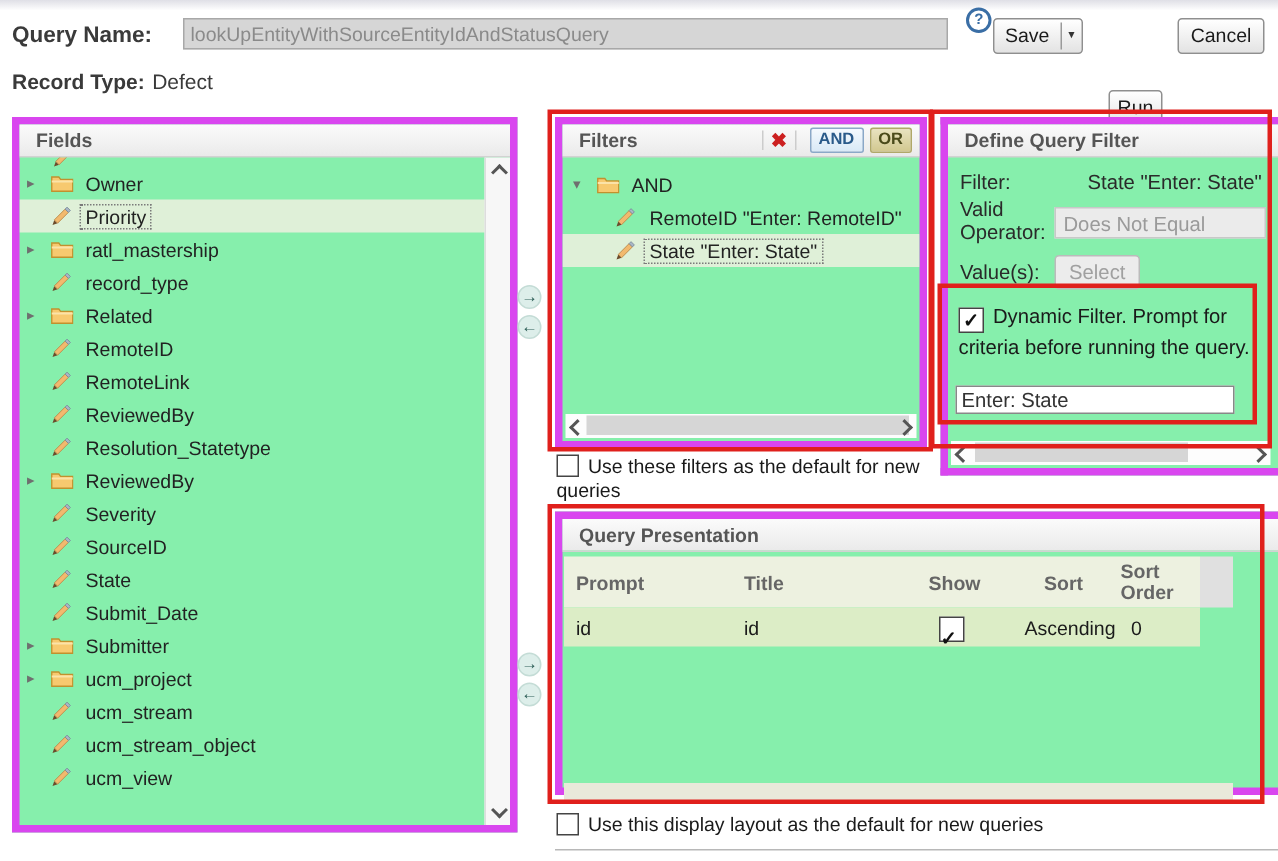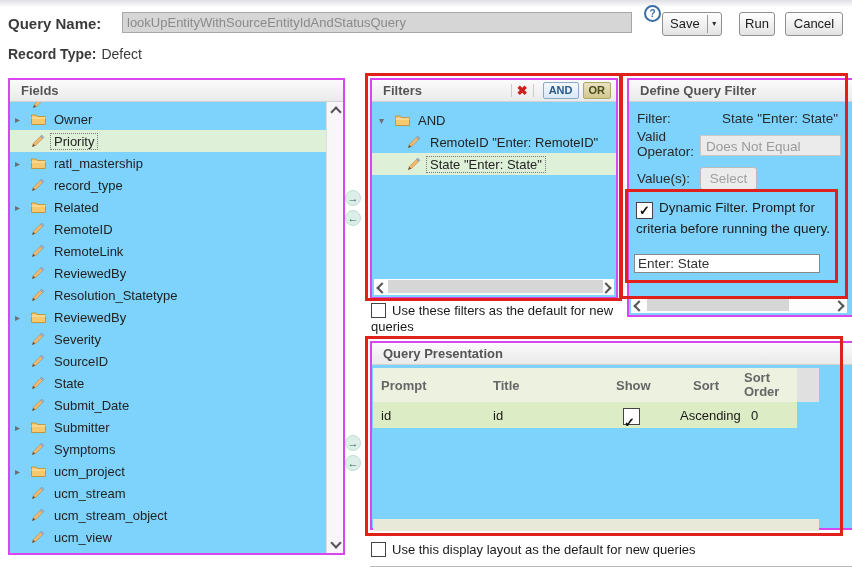--- a/index.html
+++ b/index.html
@@ -15,26 +15,26 @@
   .help-circ{position:absolute;left:644px;top:5px;width:13px;height:13px;border:2px solid #3a6ea5;
              border-radius:50%;color:#3a6ea5;font-size:10px;font-weight:bold;text-align:center;
              line-height:13px;background:#fff;}
   .btn{position:absolute;top:12px;height:24px;background:linear-gradient(#ffffff,#e3e3e3);
        border:1px solid #8f8f8f;border-radius:3px;font-size:13px;color:#1a1a1a;
        box-sizing:border-box;line-height:22px;text-align:center;}
   .save-group{left:662px;width:60px;display:flex;}
   .save-main{flex:1;padding:0 7px;}
   .save-sep{width:1px;background:#9a9a9a;margin:2px 0;}
   .save-arrow{width:17px;font-size:7px;line-height:22px;color:#333;}
-  .run-btn{left:739px;width:36px;}
+  .run-btn{left:739px;width:36px;margin-top:48px;}
   .cancel-btn{left:785px;width:58px;}
   .rectype{position:absolute;left:8px;top:46px;font-size:14px;color:#3a3a3a;}
   .rectype b{margin-right:5px;}
   
-  .panel{position:absolute;border:2px solid #d946ef;background:#7dd3fc;box-sizing:border-box;}
+  .panel{position:absolute;border:5px solid #d946ef;background:#86efac;box-sizing:border-box;}
   .panel-header{height:22px;background:linear-gradient(#fbfbfb,#eaeaea);border-bottom:1px solid #d2d2d2;
                 font-weight:bold;color:#555;font-size:13px;line-height:22px;padding-left:11px;
                 box-sizing:border-box;display:flex;}
   #fields-panel{left:8px;top:78px;width:337px;height:477px;}
   .tree{position:absolute;left:0;top:22px;right:16px;bottom:0;overflow:hidden;padding-top:6px;}
   .tree-row{height:22px;display:flex;align-items:center;}
   .tree-row.selected{background:#dff0d8;}
   .tree-row.selected .tree-label{outline:1px dotted #7a7a7a;}
   .expander{width:16px;padding-left:5px;box-sizing:content-box;color:#6f6f6f;font-size:10px;flex:none;}
   .ticon{width:20px;display:flex;align-items:center;flex:none;}
@@ -292,31 +292,20 @@
         </div>
         <div class="tree-row">
           <span class="expander">▸</span>
           <span class="ticon">
             <svg width="15" height="12" viewBox="0 0 15 12">
               <path d="M0.5 2 L5.2 2 L6.4 3.6 L14.5 3.6 L14.5 11.5 L0.5 11.5 Z" fill="#f7c96f" stroke="#c1912e" stroke-width="0.9"></path>
               <path d="M0.5 5 L14.5 5" stroke="#fbe3a8" stroke-width="1.2"></path>
             </svg>
           </span>
           <span class="tree-label">Submitter</span>
-        </div>
-        <div class="tree-row">
-          <span class="expander"></span>
-          <span class="ticon">
-            <svg width="14" height="14" viewBox="0 0 14 14">
-              <path d="M1 13 L2.2 9.6 L4.4 11.8 Z" fill="#6b4a2a"></path>
-              <path d="M2.2 9.6 L9.4 2.4 L11.6 4.6 L4.4 11.8 Z" fill="#f2b96e" stroke="#b98a4a" stroke-width="0.6"></path>
-              <path d="M9.4 2.4 L10.7 1.1 L12.9 3.3 L11.6 4.6 Z" fill="#a8b6c6" stroke="#7a8a9a" stroke-width="0.6"></path>
-            </svg>
-          </span>
-          <span class="tree-label">Symptoms</span>
         </div>
         <div class="tree-row">
           <span class="expander">▸</span>
           <span class="ticon">
             <svg width="15" height="12" viewBox="0 0 15 12">
               <path d="M0.5 2 L5.2 2 L6.4 3.6 L14.5 3.6 L14.5 11.5 L0.5 11.5 Z" fill="#f7c96f" stroke="#c1912e" stroke-width="0.9"></path>
               <path d="M0.5 5 L14.5 5" stroke="#fbe3a8" stroke-width="1.2"></path>
             </svg>
           </span>
           <span class="tree-label">ucm_project</span>

